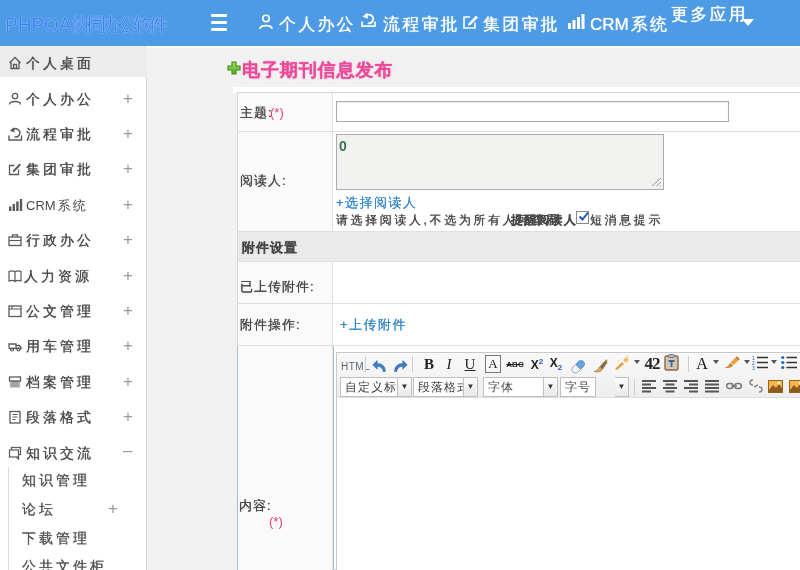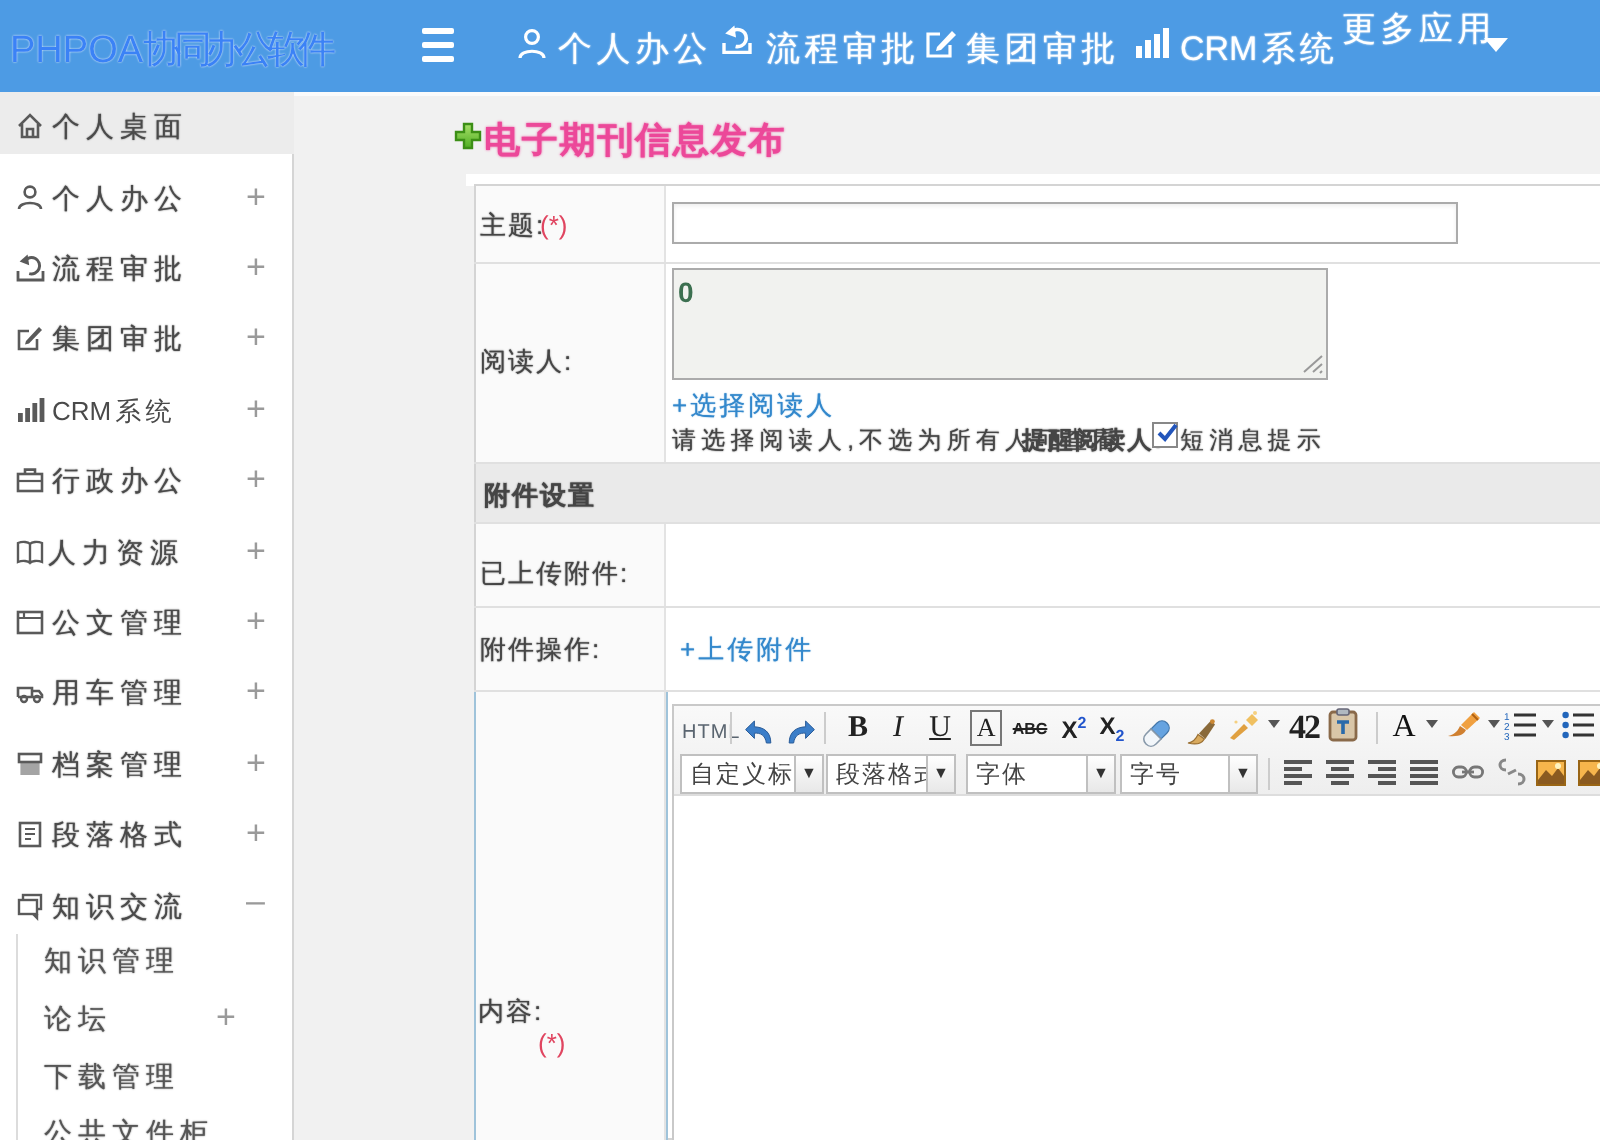--- a/index.html
+++ b/index.html
@@ -254,21 +254,21 @@
     <circle cx="1.8" cy="7.5" r="1.6" fill="#2266bb"></circle>
     <circle cx="1.8" cy="12.5" r="1.6" fill="#2266bb"></circle>
 <path d="M5.5 2.5 H16 M5.5 7.5 H16 M5.5 12.5 H16" stroke="#333" stroke-width="1.6"></path>
   </svg>
 <div class="abs ddl" style="left:340px;width:58px;letter-spacing:1px">自定义标题</div>
 <div class="abs ddc" style="left:398px">▼</div>
 <div class="abs ddl" style="left:413px;width:51px;letter-spacing:1px">段落格式</div>
 <div class="abs ddc" style="left:464px">▼</div>
 <div class="abs ddl" style="left:483px;width:61px;letter-spacing:1px">字体</div>
 <div class="abs ddc" style="left:544px">▼</div>
-<div class="abs ddl" style="left:560px;width:55px;letter-spacing:1px">字号</div>
+<div class="abs ddl" style="left:560px;width:36px;letter-spacing:1px">字号</div>
 <div class="abs ddc" style="left:615px">▼</div>
 <div class="abs sep1" style="left:634px;top:379px"></div>
 <svg class="abs" style="left:642px;top:379px" width="15" height="15" viewBox="0 0 15 15">
     <rect x="0" y="1" width="14" height="2" fill="#555"></rect>
     <rect x="0" y="4.5" width="9" height="2" fill="#555"></rect>
     <rect x="0" y="8" width="14" height="2" fill="#555"></rect>
     <rect x="0" y="11.5" width="9" height="2" fill="#555"></rect>
   </svg>
 <svg class="abs" style="left:663px;top:379px" width="15" height="15" viewBox="0 0 15 15">
     <rect x="0" y="1" width="14" height="2" fill="#555"></rect>

